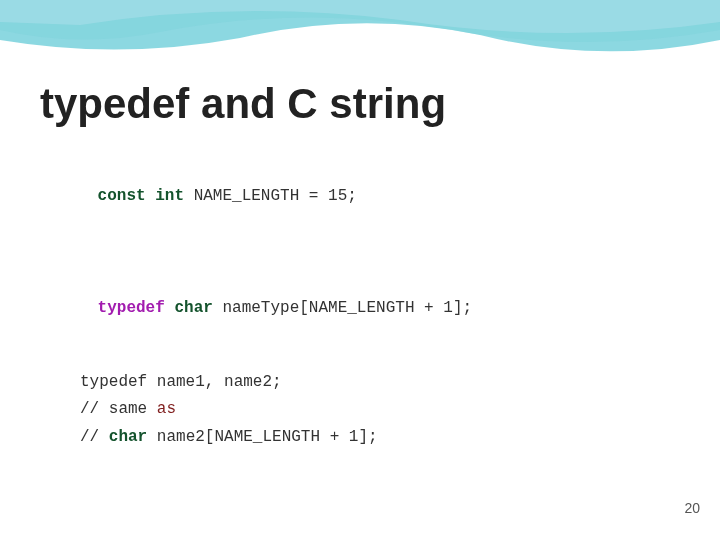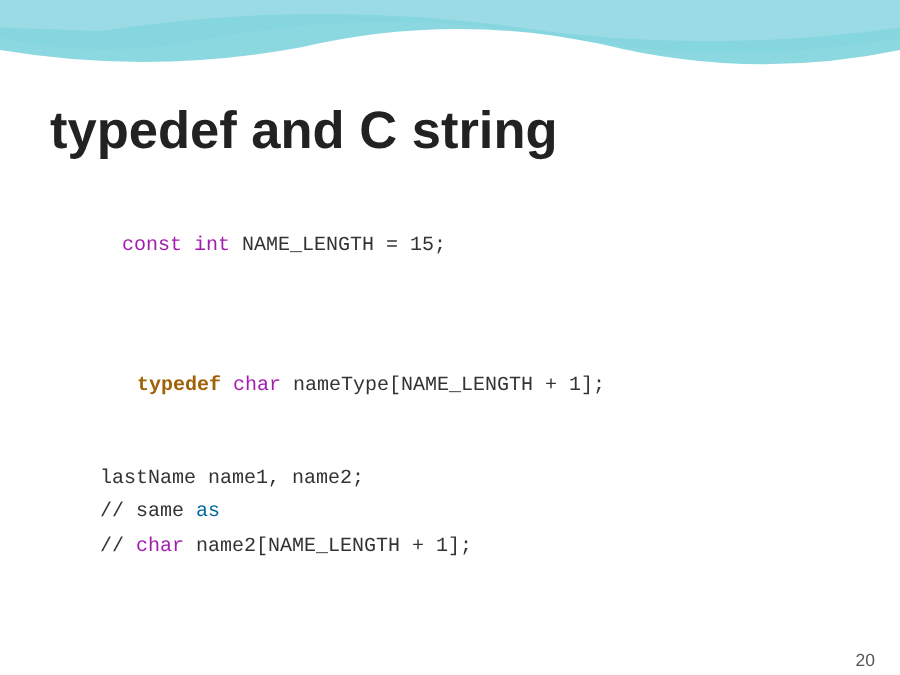--- a/index.html
+++ b/index.html
@@ -59,34 +59,33 @@
 
     .code-line.empty {
       height: 10px;
     }
 
     .code-line.indented {
       padding-left: 40px;
     }
 
     .kw-blue {
-      color: #a21caf;
-      font-weight: normal;
+      color: #14532d;
+      font-weight: bold;
     }
 
     .kw-typedef {
-      color: #a16207;
+      color: #a21caf;
       font-weight: bold;
-      margin-left: 12px;
     }
 
     
     .page-number {
       position: absolute;
-      bottom: 4px;
+      bottom: 24px;
       right: 20px;
       font-size: 14px;
       color: #555555;
     }
   </style>
 </head>
 <body>
 
 <div class="top-decoration">
   <svg width="720" height="60" viewBox="0 0 720 60" xmlns="http://www.w3.org/2000/svg">
@@ -113,23 +112,23 @@
     <span class="code-line empty"></span>
     <span class="code-line empty"></span>
 
     <span class="code-line">
       <span class="kw-typedef">typedef</span> <span class="kw-blue">char</span> nameType[NAME_LENGTH + 1];
     </span>
 
     <span class="code-line empty"></span>
     <span class="code-line empty"></span>
 
-    <span class="code-line indented">lastName name1, name2;</span>
+    <span class="code-line indented">typedef name1, name2;</span>
 
-    <span class="code-line indented">// same <span style="color:#0369a1">as</span></span>
+    <span class="code-line indented">// same <span style="color:#7f1d1d">as</span></span>
 
 
     <span class="code-line indented">// <span class="kw-blue">char</span> name2[NAME_LENGTH + 1];</span>
 
   </div>
 
 </div>
 
 <div class="page-number">20</div>
 

